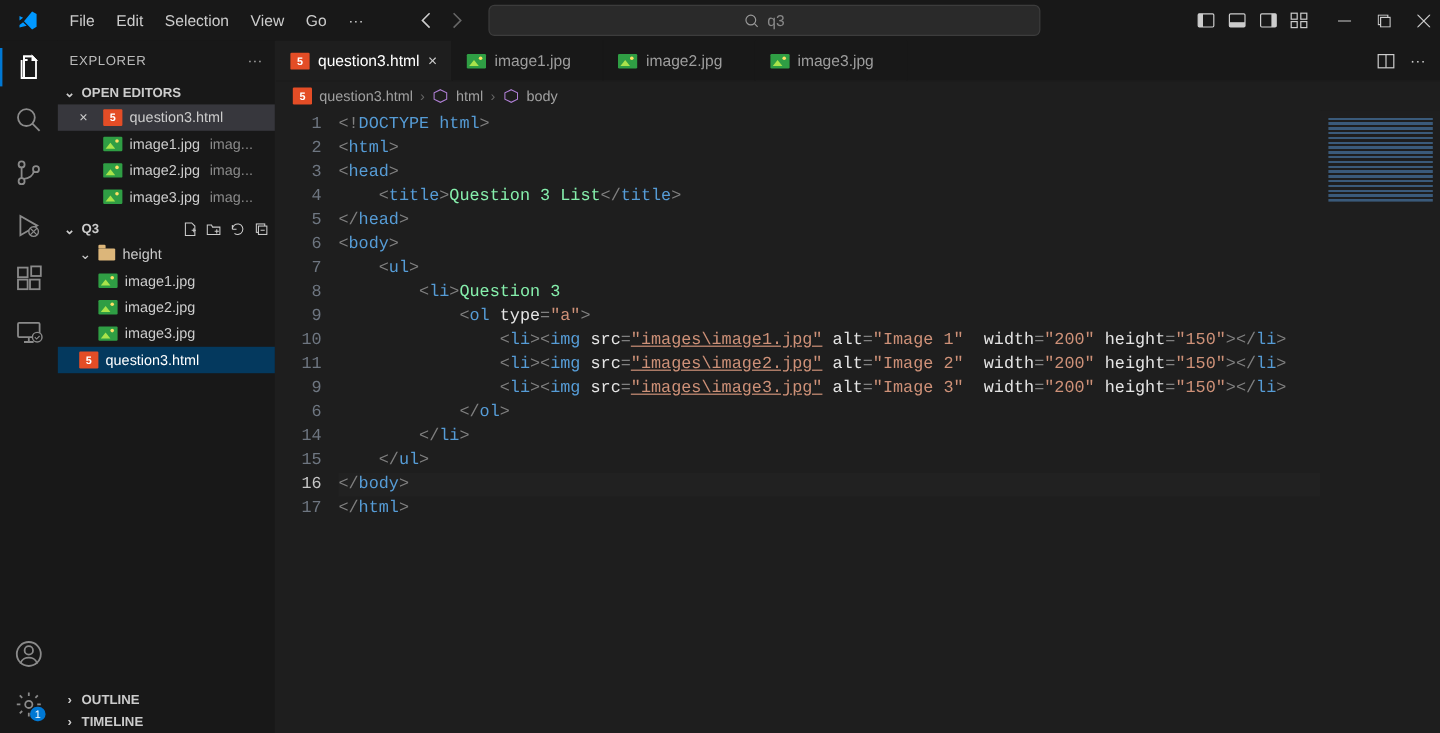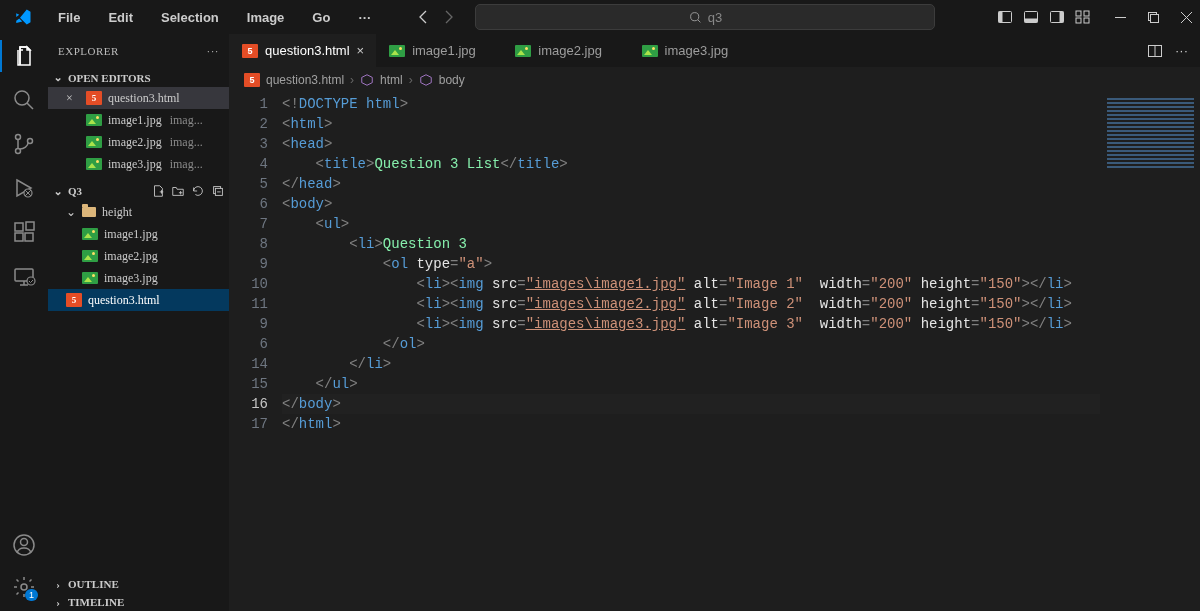--- a/index.html
+++ b/index.html
@@ -17,21 +17,21 @@
 
 .titlebar {
   height: 34px;
   background: #181818;
   display: flex;
   align-items: center;
   padding: 0 8px;
   gap: 6px;
 }
 .titlebar .app-icon { width: 18px; height: 18px; display:flex; align-items:center; justify-content:center; margin:0 6px; }
-.titlebar .menu-items { display:flex; gap: 12px; margin-left: 6px; font-weight: bold; }
+.titlebar .menu-items { display:flex; gap: 2px; margin-left: 6px; }
 .titlebar .menu-item { padding: 4px 8px; cursor: default; color:#ccc; }
 .titlebar .nav-arrows { display:flex; gap:10px; margin-left: 30px; margin-right: 12px; color:#888; }
 .titlebar .search {
   flex: 0 0 460px;
   height: 26px;
   background: #2a2a2a;
   border: 1px solid #3c3c3c;
   border-radius: 5px;
   display:flex;
   align-items:center;
@@ -67,21 +67,20 @@
 .activitybar .bottom-icons { margin-top:auto; margin-bottom:12px; display:flex; flex-direction:column; gap:18px; align-items:center; }
 .badge { position:absolute; bottom:-2px; right:-2px; background:#0078d4; color:#fff; font-size:9px; border-radius:8px; padding:0 4px; line-height:12px; }
 
 .sidebar {
   width: 182px;
   background: #181818;
   border-right: 1px solid #1e1e1e;
   display:flex;
   flex-direction:column;
   font-size:12px;
-  font-family:Liberation Serif, serif;
 }
 .sidebar-header {
   height:34px; display:flex; align-items:center; justify-content:space-between;
   padding: 0 10px; color:#bbbbbb; font-size:11px; letter-spacing:0.5px;
 }
 .section-header {
   display:flex; align-items:center; gap:4px; padding:3px 4px; color:#ccc; font-weight:600; font-size:11px;
 }
 .section-header .chev { width:12px; text-align:center; color:#ccc; }
 .section-actions { margin-left:auto; display:flex; gap:6px; color:#ccc; }
@@ -139,21 +138,21 @@
 <div class="titlebar">
   <span class="app-icon">
     <svg width="18" height="18" viewBox="0 0 24 24">
         <path fill="#0098ff" d="M17 2l5 3v14l-5 3-9-9 9-11zM3 7l4 2-4 3v-5zm0 10l4-3 4 4-8 2v-3z"></path>
       </svg>
   </span>
   <div class="menu-items">
     <span class="menu-item">File</span>
     <span class="menu-item">Edit</span>
     <span class="menu-item">Selection</span>
-    <span class="menu-item">Image</span>
+    <span class="menu-item">View</span>
     <span class="menu-item">Go</span>
     <span class="menu-item">···</span>
   </div>
   <div class="nav-arrows">
     <span class="icon">
       <svg class="svg-btn" viewBox="0 0 16 16">
           <path stroke="#ccc" stroke-width="1.3" fill="none" d="M11 2 5 8l6 6"></path>
         </svg>
     </span>
     <span class="icon">

